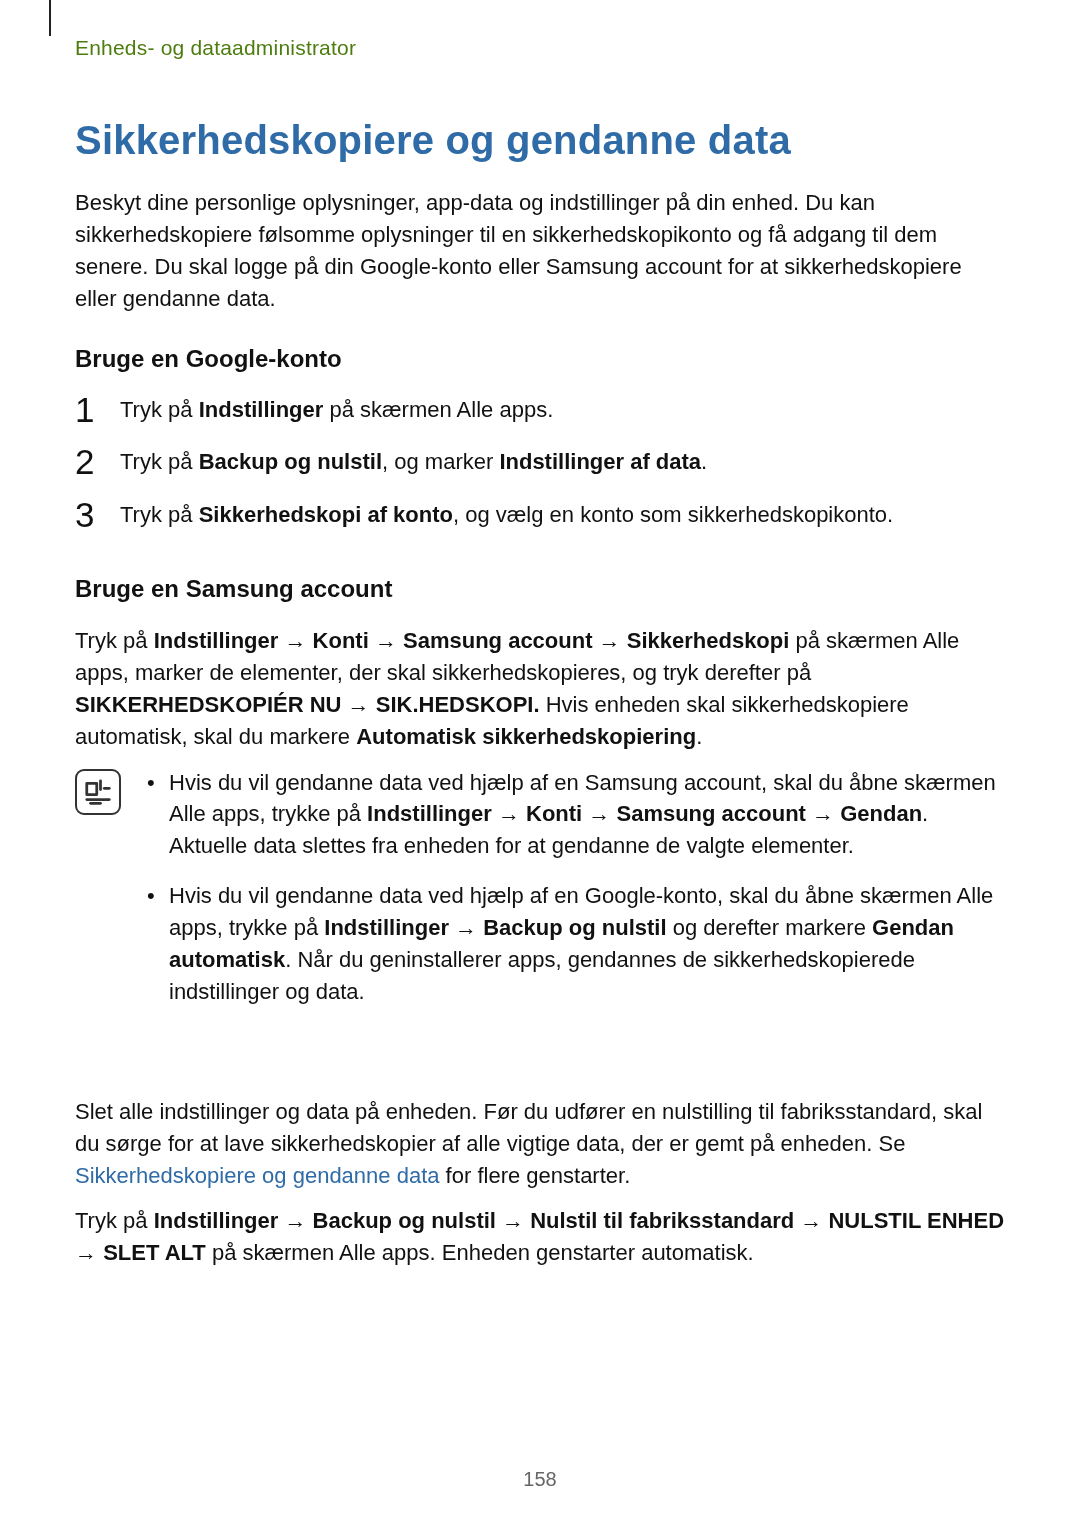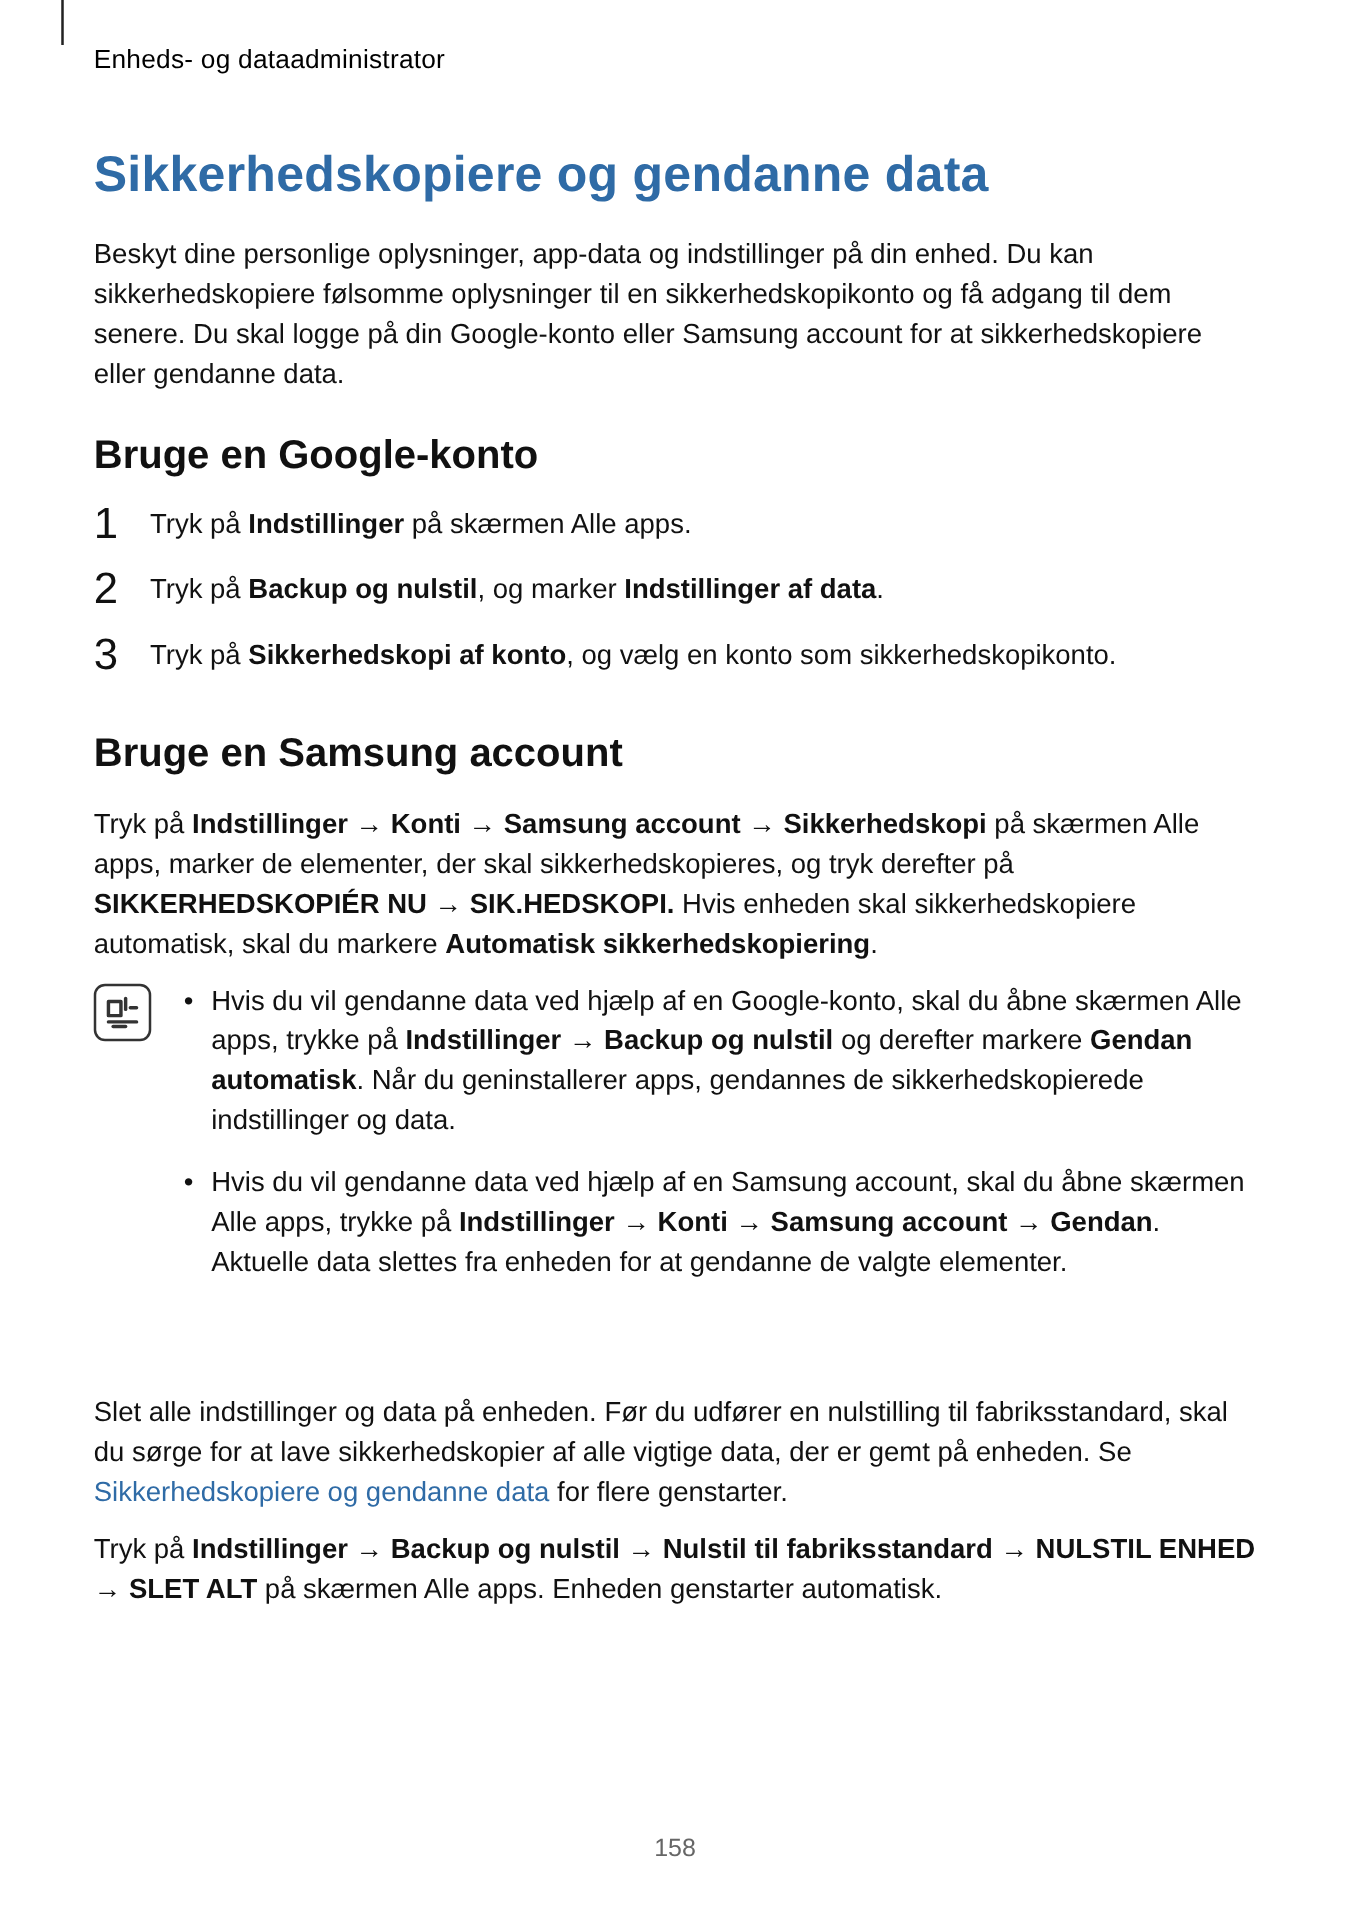--- a/index.html
+++ b/index.html
@@ -20,39 +20,39 @@
     top: 0;
     width: 2px;
     height: 36px;
     background: #222;
   }
   .page-container {
     padding: 36px 75px 0 75px;
   }
   .header-text {
     font-size: 21px;
-    color: #000000;
+    color: #4d7c0f;
     margin-bottom: 58px;
     letter-spacing: 0.2px;
   }
   h1.section-title {
     font-size: 40px;
     font-weight: 700;
     color: #2f6ba6;
     margin-bottom: 24px;
     letter-spacing: 0.2px;
   }
   .body-text {
     font-size: 22px;
     color: #111;
     line-height: 1.45;
     margin-bottom: 30px;
   }
   .subheading {
-    font-size: 32px;
+    font-size: 24px;
     font-weight: 700;
     color: #111;
     margin-bottom: 22px;
     margin-top: 10px;
   }
   .num-list {
     list-style: none;
     counter-reset: num;
     margin-bottom: 44px;
   }
@@ -177,24 +177,24 @@
         <path d="M3 5 L11 5 L11 14 L3 14 Z"></path>
         <path d="M14 3 L14 10"></path>
         <path d="M17 9 L21 9"></path>
         <path d="M3 18 L21 18"></path>
         <path d="M6 21 L14 21"></path>
       </svg>
     </div>
     <div class="note-content">
       <ul class="bullet-list">
         <li>
-          <span>Hvis du vil gendanne data ved hjælp af en Google-konto, skal du åbne skærmen Alle apps, trykke på </span><b>Indstillinger</b><span> → </span><b>Backup og nulstil</b><span> og derefter markere </span><b>Gendan automatisk</b><span>. Når du geninstallerer apps, gendannes de sikkerhedskopierede indstillinger og data.</span>
+          <span>Hvis du vil gendanne data ved hjælp af en Samsung account, skal du åbne skærmen Alle apps, trykke på </span><b>Indstillinger</b><span> → </span><b>Konti</b><span> → </span><b>Samsung account</b><span> → </span><b>Gendan</b><span>. Aktuelle data slettes fra enheden for at gendanne de valgte elementer.</span>
         </li>
         <li>
-          <span>Hvis du vil gendanne data ved hjælp af en Samsung account, skal du åbne skærmen Alle apps, trykke på </span><b>Indstillinger</b><span> → </span><b>Konti</b><span> → </span><b>Samsung account</b><span> → </span><b>Gendan</b><span>. Aktuelle data slettes fra enheden for at gendanne de valgte elementer.</span>
+          <span>Hvis du vil gendanne data ved hjælp af en Google-konto, skal du åbne skærmen Alle apps, trykke på </span><b>Indstillinger</b><span> → </span><b>Backup og nulstil</b><span> og derefter markere </span><b>Gendan automatisk</b><span>. Når du geninstallerer apps, gendannes de sikkerhedskopierede indstillinger og data.</span>
         </li>
       </ul>
     </div>
   </div>
 
 
   <p class="para">
     <span>Slet alle indstillinger og data på enheden. Før du udfører en nulstilling til fabriksstandard, skal du sørge for at lave sikkerhedskopier af alle vigtige data, der er gemt på enheden. Se </span><a class="link">Sikkerhedskopiere og gendanne data</a><span> for flere genstarter.</span>
   </p>
 

